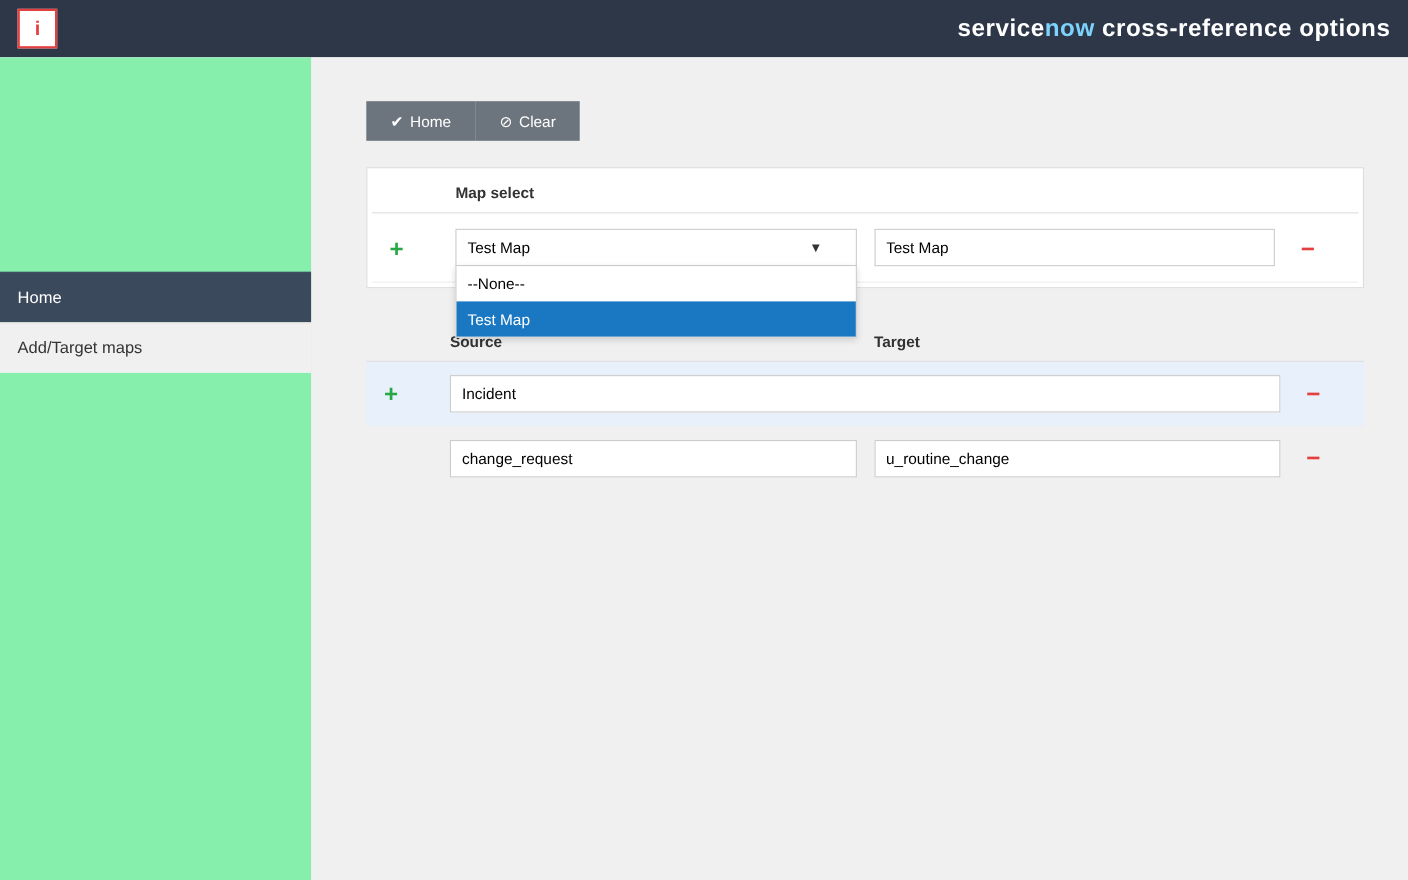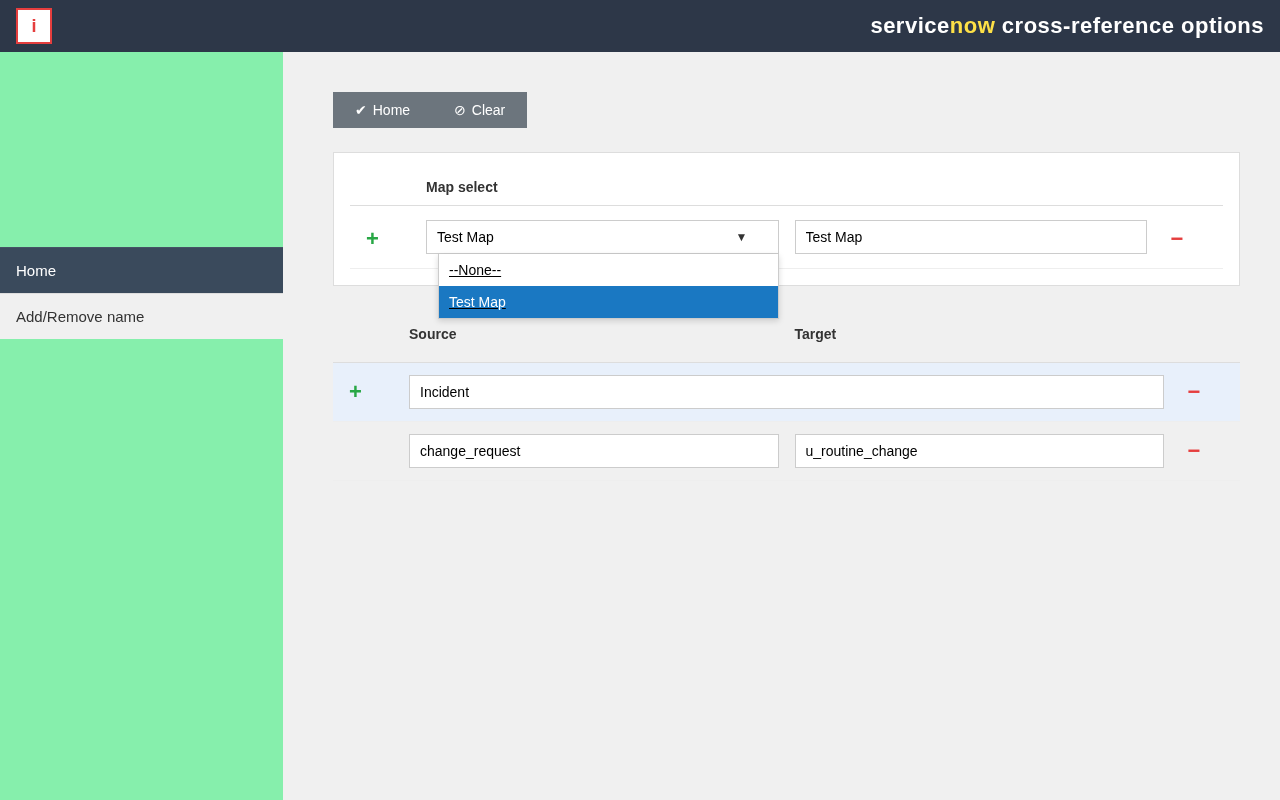--- a/index.html
+++ b/index.html
@@ -26,21 +26,21 @@
       color: #e53e3e;
       font-size: 18px;
     }
     #header-title {
       color: white;
       font-size: 22px;
       font-weight: bold;
       letter-spacing: 0.5px;
     }
     #header-title span.now {
-      color: #fde047;
+      color: #7dd3fc;
     }
 
     
     #layout {
       display: flex;
       flex: 1;
       overflow: hidden;
     }
 
     
@@ -105,21 +105,21 @@
     }
     .toolbar-btn.clear {
       background: #6c757d;
       color: white;
     }
 
     
     #map-section {
       background: white;
       border: 1px solid #ddd;
-      padding: 16px;
+      padding: 4px;
       margin-bottom: 30px;
     }
     .section-header {
       display: flex;
       padding: 10px 16px;
       border-bottom: 1px solid #ddd;
       font-weight: bold;
       font-size: 14px;
       color: #333;
     }
@@ -174,28 +174,27 @@
       justify-content: space-between;
       width: 100%;
     }
     .map-select-display .chevron {
       font-size: 12px;
       color: #333;
     }
     .dropdown-menu {
       position: absolute;
       top: 100%;
-      left: 12px;
+      left: 0;
       right: 0;
       background: white;
       border: 1px solid #ccc;
       border-top: none;
       z-index: 100;
       box-shadow: 0 2px 6px rgba(0,0,0,0.15);
-      text-decoration: underline;
     }
     .dropdown-option {
       padding: 8px 10px;
       font-size: 14px;
       cursor: pointer;
     }
     .dropdown-option.selected { background: #1a78c2; color: white; }
 
     
     .text-input {
@@ -206,21 +205,21 @@
       outline: none;
       background: white;
     }
 
     
     #source-target-section {
       margin-top: 0;
     }
     .st-header {
       display: flex;
-      padding: 10px 76px 20px 76px;
+      padding: 10px 76px 10px 76px;
       font-weight: bold;
       font-size: 14px;
       color: #333;
       border-bottom: 1px solid #ddd;
     }
     .st-header .col-source { flex: 1; }
     .st-header .col-target { flex: 1; padding-left: 16px; }
 
     .st-row {
       display: flex;
@@ -247,21 +246,21 @@
 </div>
 
 <div id="layout">
 
   <div id="sidebar">
     <div id="sidebar-spacer"></div>
     <div class="sidebar-item active">
       <span>Home</span>
     </div>
     <div class="sidebar-item-secondary">
-      <span>Add/Remove name</span>
+      <span>Add/Target maps</span>
     </div>
   </div>
 
   <div id="main">
 
     <div id="toolbar">
       <button class="toolbar-btn save">
         <span>✔</span>
         <span>Home</span>
       </button>

